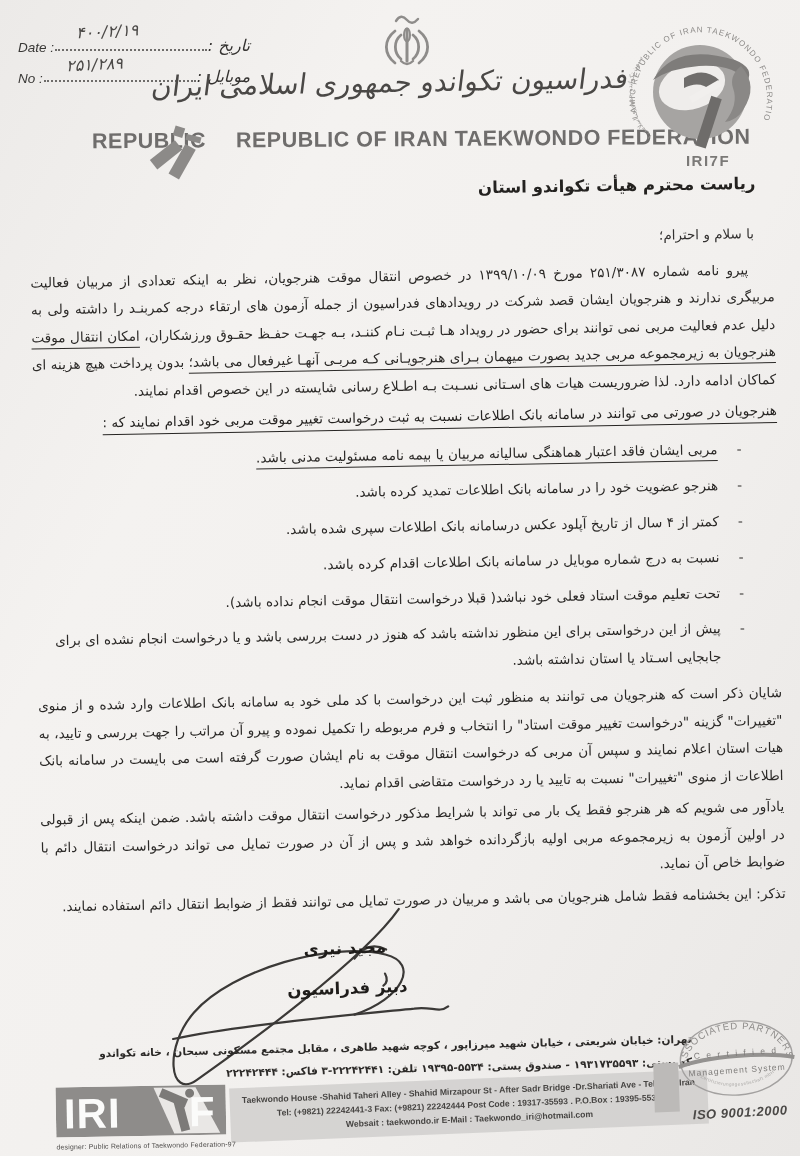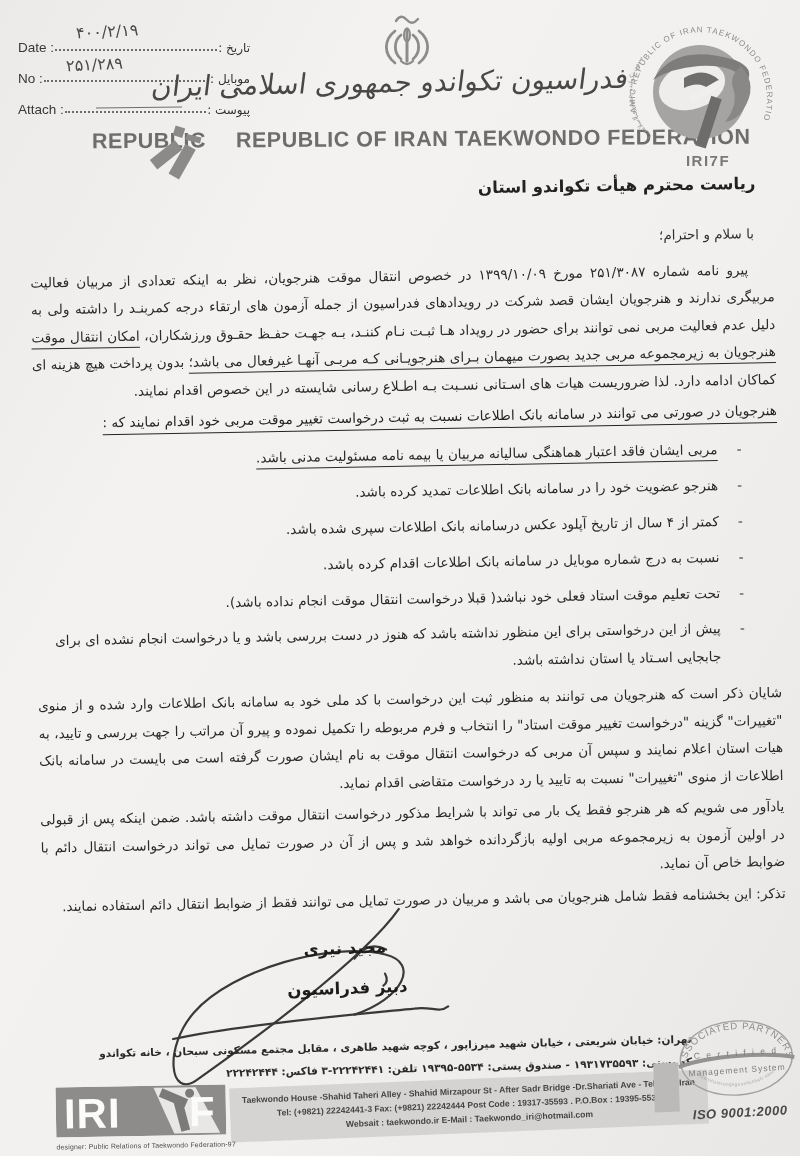--- a/index.html
+++ b/index.html
@@ -3,24 +3,24 @@
 <meta charset="utf-8">
 <style>
   html,body{margin:0;padding:0;background:#c9c7c5;}
   .page{
     position:relative;width:800px;height:1156px;margin:0 auto;overflow:hidden;
     background:linear-gradient(118deg,#eceae8 0%,#f4f2f0 28%,#f2f0ee 62%,#e9e7e5 100%);
     font-family:"DejaVu Sans",sans-serif;color:#2e2c2a;
   }
   
   .hdr-fields{position:absolute;left:18px;top:24px;width:232px;}
-  .field-row{display:flex;align-items:flex-end;gap:1px;height:31px;position:relative;}
+  .field-row{display:flex;align-items:flex-end;gap:1px;height:31px;position:relative;font-style:italic;}
   .f-en{font-family:"Liberation Sans",sans-serif;font-size:13.5px;color:#39383６;color:#393836;}
   .f-dots{flex:1;border-bottom:2px dotted #6e6c6a;margin-bottom:4px;}
-  .f-fa{direction:rtl;font-size:12px;color:#343230;}
+  .f-fa{direction:rtl;font-size:16px;color:#343230;}
   .hand{position:absolute;font-size:16px;color:#4b4947;letter-spacing:2px;transform:rotate(-3deg);direction:ltr;top:-2px;}
   .hand.date{left:58px;}
   .hand.no{left:48px;top:0;}
   .attach-line{position:absolute;left:78px;bottom:9px;width:86px;border-top:1.5px solid #716f6d;transform:rotate(-.5deg);}
   
   .emblem{position:absolute;left:380px;top:12px;}
   .calli{position:absolute;left:150px;width:480px;top:66px;text-align:center;direction:rtl;
          font-size:28px;color:#4a4846;transform:skewX(-8deg) rotate(-1deg);}
   
   .entitle{position:absolute;left:92px;top:127px;display:flex;gap:30px;white-space:nowrap;
@@ -79,26 +79,20 @@
       <span class="f-dots"></span>
       <span class="f-fa">تاریخ :</span>
       <span class="hand date">۴۰۰/۲/۱۹</span>
     </div>
     <div class="field-row">
       <span class="f-en">No :</span>
       <span class="f-dots"></span>
       <span class="f-fa">موبایل :</span>
       <span class="hand no">۲۵۱/۲۸۹</span>
     </div>
-    <div class="field-row">
-      <span class="f-en">Attach :</span>
-      <span class="f-dots"></span>
-      <span class="f-fa">پیوست :</span>
-      <span class="attach-line"></span>
-    </div>
   </div>
 
   <div class="emblem">
     <svg width="54" height="62" viewBox="0 0 54 62" fill="none" stroke="#8e8c8a" stroke-linecap="round">
       <path d="M16 9 q5 -8 11 -1 q5 6 11 -1" stroke-width="2.4"></path>
       <path d="M27 17 V 49" stroke-width="3"></path>
       <ellipse cx="27" cy="23" rx="3" ry="6.5" stroke-width="2"></ellipse>
       <path d="M21 23 C13.5 29 13.5 41 21 47" stroke-width="2.8"></path>
       <path d="M33 23 C40.5 29 40.5 41 33 47" stroke-width="2.8"></path>
       <path d="M15 19 C3.5 28 3.5 42 15 51" stroke-width="2.8"></path>

